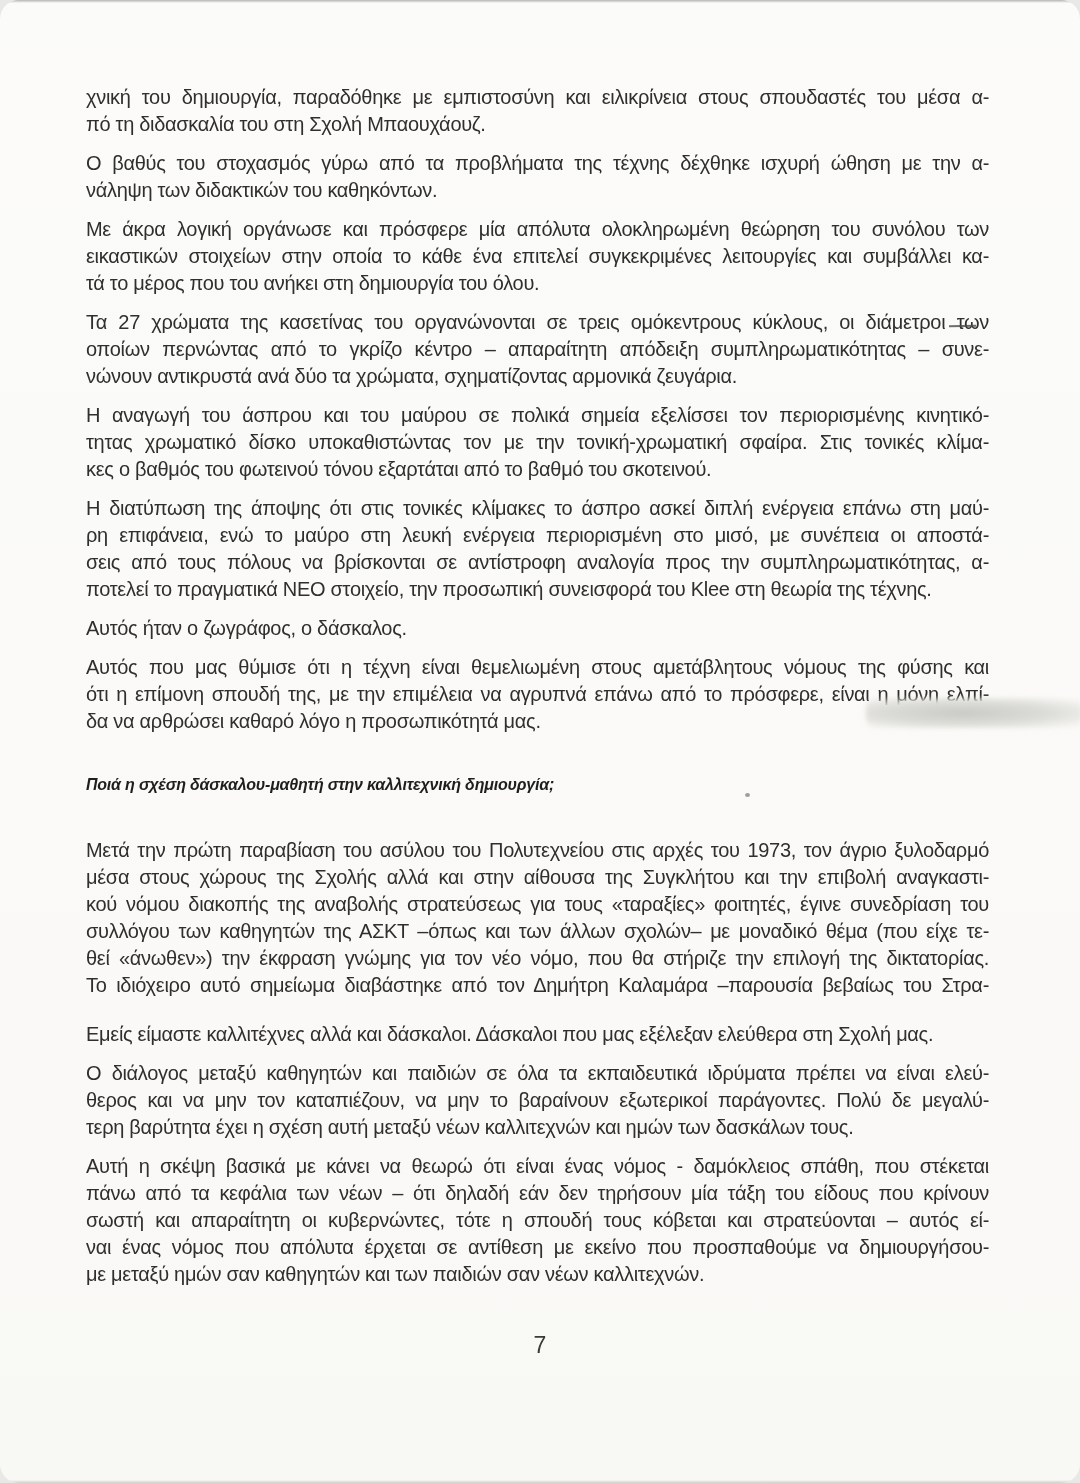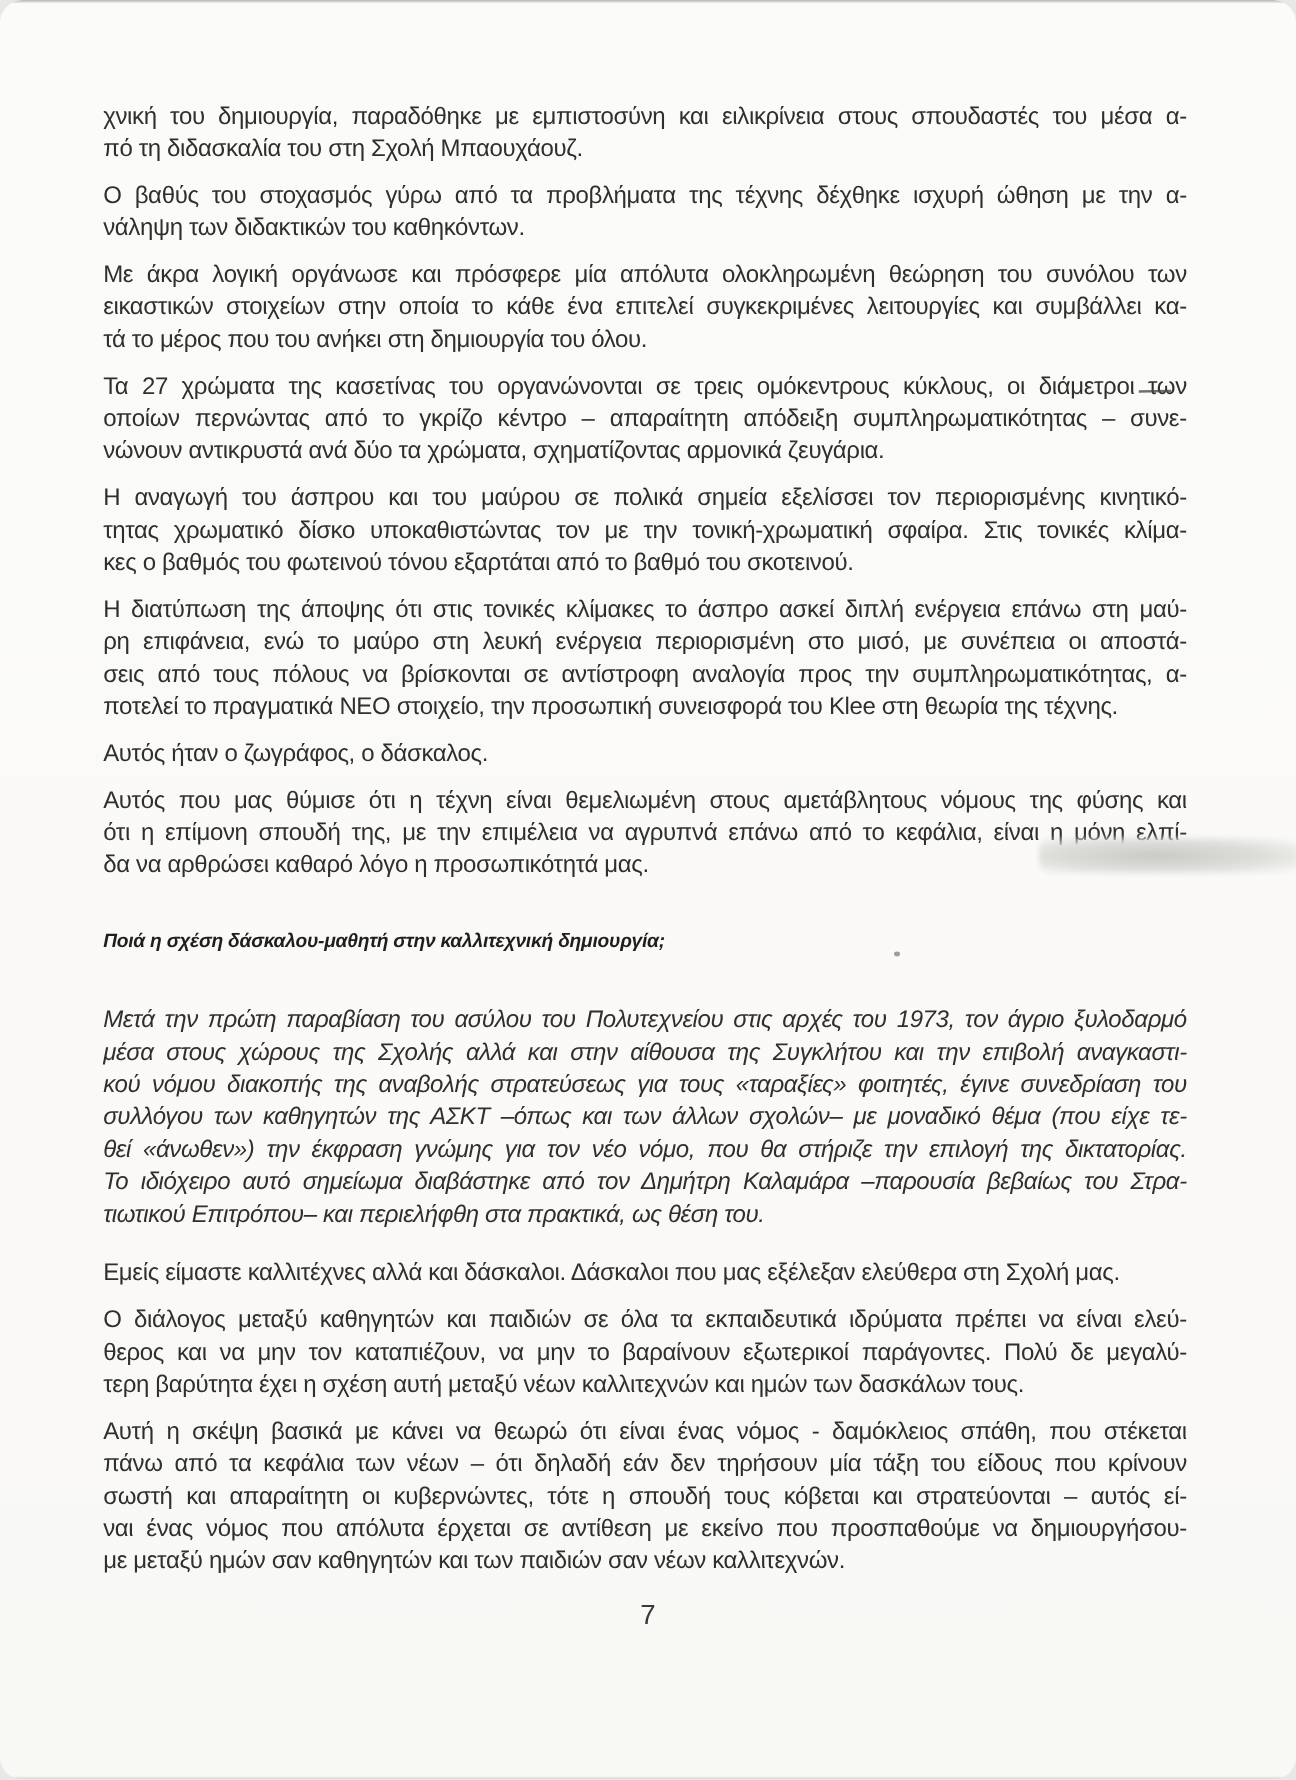--- a/index.html
+++ b/index.html
@@ -58,21 +58,20 @@
     font-weight: 400;
   }
   .para .line {
     display: block;
     text-align: justify;
   }
   .para .line.fill {
     text-align-last: justify;
   }
   .para.note {
-    font-style: italic;
   }
   .para.note.note-end {
     margin-bottom: 22px;
   }
   .heading {
     margin: 36px 0 38px 0;
     font-size: 16px;
     line-height: 28px;
     letter-spacing: -0.2px;
     font-style: italic;
@@ -123,32 +122,31 @@
         <span class="line fill">Η διατύπωση της άποψης ότι στις τονικές κλίμακες το άσπρο ασκεί διπλή ενέργεια επάνω στη μαύ-</span>
         <span class="line fill">ρη επιφάνεια, ενώ το μαύρο στη λευκή ενέργεια περιορισμένη στο μισό, με συνέπεια οι αποστά-</span>
         <span class="line fill">σεις από τους πόλους να βρίσκονται σε αντίστροφη αναλογία προς την συμπληρωματικότητας, α-</span>
         <span class="line">ποτελεί το πραγματικά ΝΕΟ στοιχείο, την προσωπική συνεισφορά του Klee στη θεωρία της τέχνης.</span>
       </p>
       <p class="para">
         <span class="line">Αυτός ήταν ο ζωγράφος, ο δάσκαλος.</span>
       </p>
       <p class="para">
         <span class="line fill">Αυτός που μας θύμισε ότι η τέχνη είναι θεμελιωμένη στους αμετάβλητους νόμους της φύσης και</span>
-        <span class="line fill">ότι η επίμονη σπουδή της, με την επιμέλεια να αγρυπνά επάνω από το κεφάλια, είναι η μόνη ελπί-</span>
+        <span class="line fill">ότι η επίμονη σπουδή της, με την επιμέλεια να αγρυπνά επάνω από το πρόσφερε, είναι η μόνη ελπί-</span>
         <span class="line">δα να αρθρώσει καθαρό λόγο η προσωπικότητά μας.</span>
       </p>
       <h2 class="heading">Ποιά η σχέση δάσκαλου-μαθητή στην καλλιτεχνική δημιουργία;</h2>
       <p class="para note note-end">
         <span class="line fill">Μετά την πρώτη παραβίαση του ασύλου του Πολυτεχνείου στις αρχές του 1973, τον άγριο ξυλοδαρμό</span>
         <span class="line fill">μέσα στους χώρους της Σχολής αλλά και στην αίθουσα της Συγκλήτου και την επιβολή αναγκαστι-</span>
         <span class="line fill">κού νόμου διακοπής της αναβολής στρατεύσεως για τους «ταραξίες» φοιτητές, έγινε συνεδρίαση του</span>
         <span class="line fill">συλλόγου των καθηγητών της ΑΣΚΤ –όπως και των άλλων σχολών– με μοναδικό θέμα (που είχε τε-</span>
         <span class="line fill">θεί «άνωθεν») την έκφραση γνώμης για τον νέο νόμο, που θα στήριζε την επιλογή της δικτατορίας.</span>
         <span class="line fill">Το ιδιόχειρο αυτό σημείωμα διαβάστηκε από τον Δημήτρη Καλαμάρα –παρουσία βεβαίως του Στρα-</span>
-        <span class="line">τιωτικού Επιτρόπου– και περιελήφθη στα πρακτικά, ως θέση του.</span>
       </p>
       <p class="para">
         <span class="line">Εμείς είμαστε καλλιτέχνες αλλά και δάσκαλοι. Δάσκαλοι που μας εξέλεξαν ελεύθερα στη Σχολή μας.</span>
       </p>
       <p class="para">
         <span class="line fill">Ο διάλογος μεταξύ καθηγητών και παιδιών σε όλα τα εκπαιδευτικά ιδρύματα πρέπει να είναι ελεύ-</span>
         <span class="line fill">θερος και να μην τον καταπιέζουν, να μην το βαραίνουν εξωτερικοί παράγοντες. Πολύ δε μεγαλύ-</span>
         <span class="line">τερη βαρύτητα έχει η σχέση αυτή μεταξύ νέων καλλιτεχνών και ημών των δασκάλων τους.</span>
       </p>
       <p class="para">

